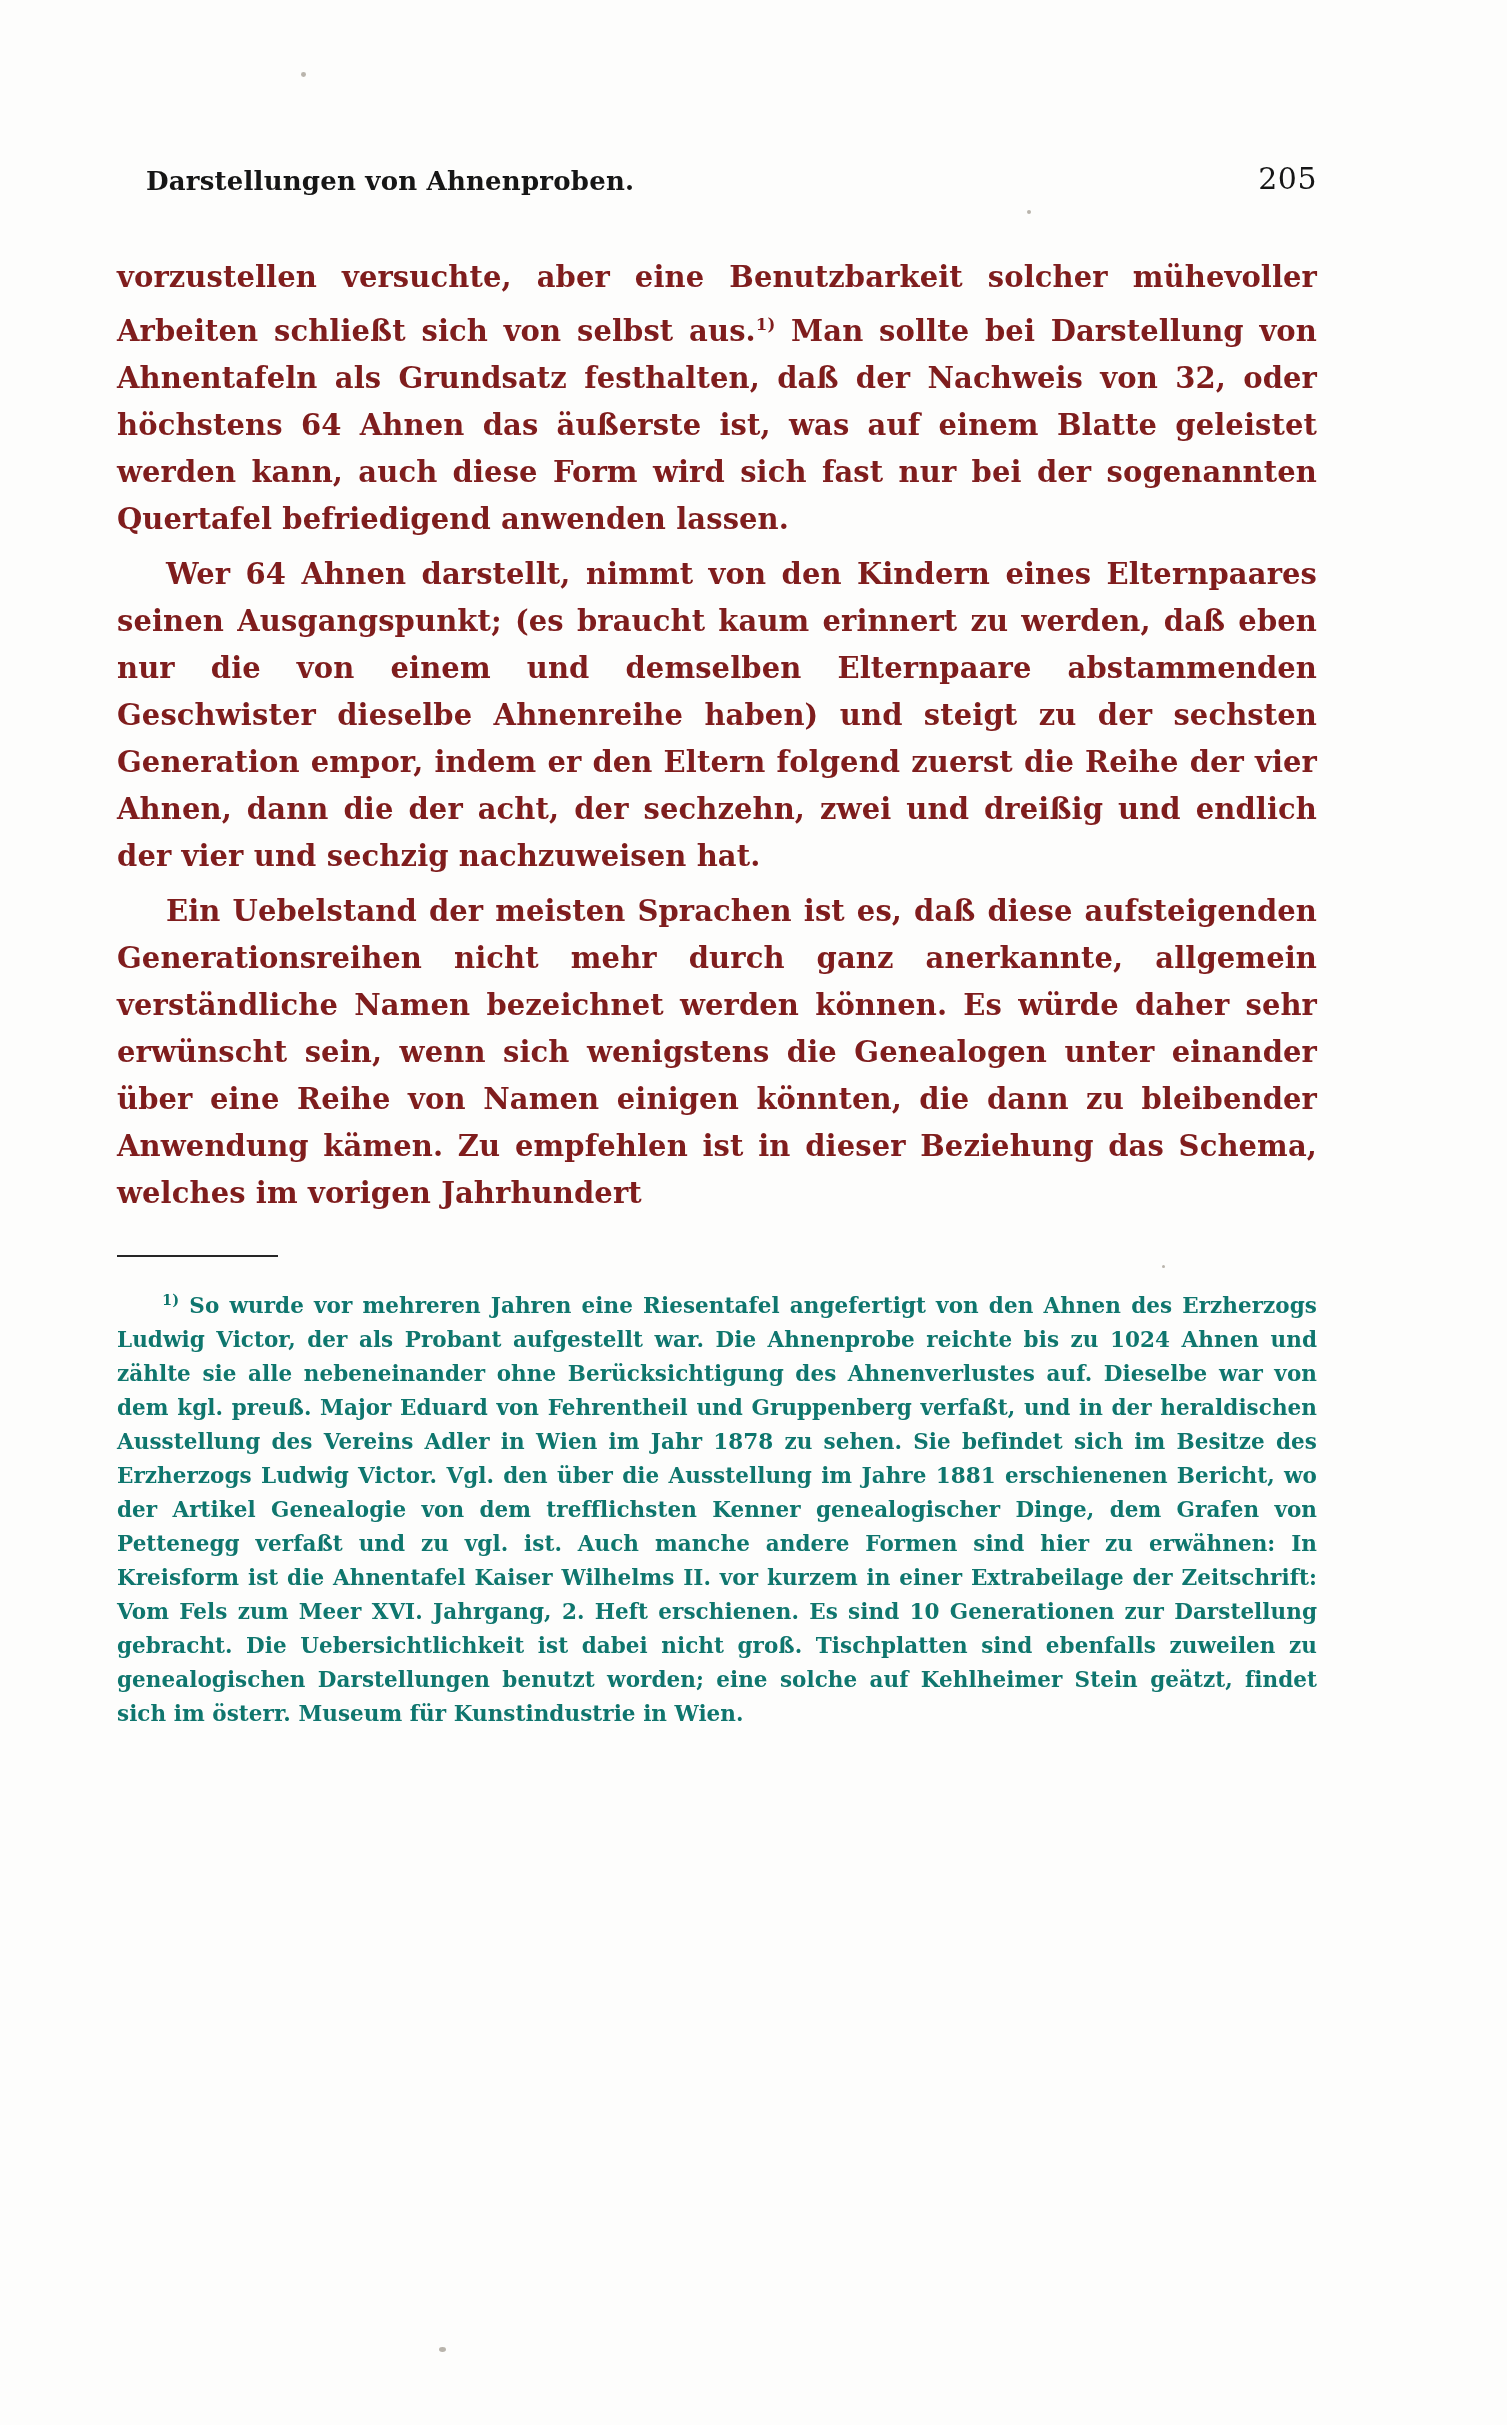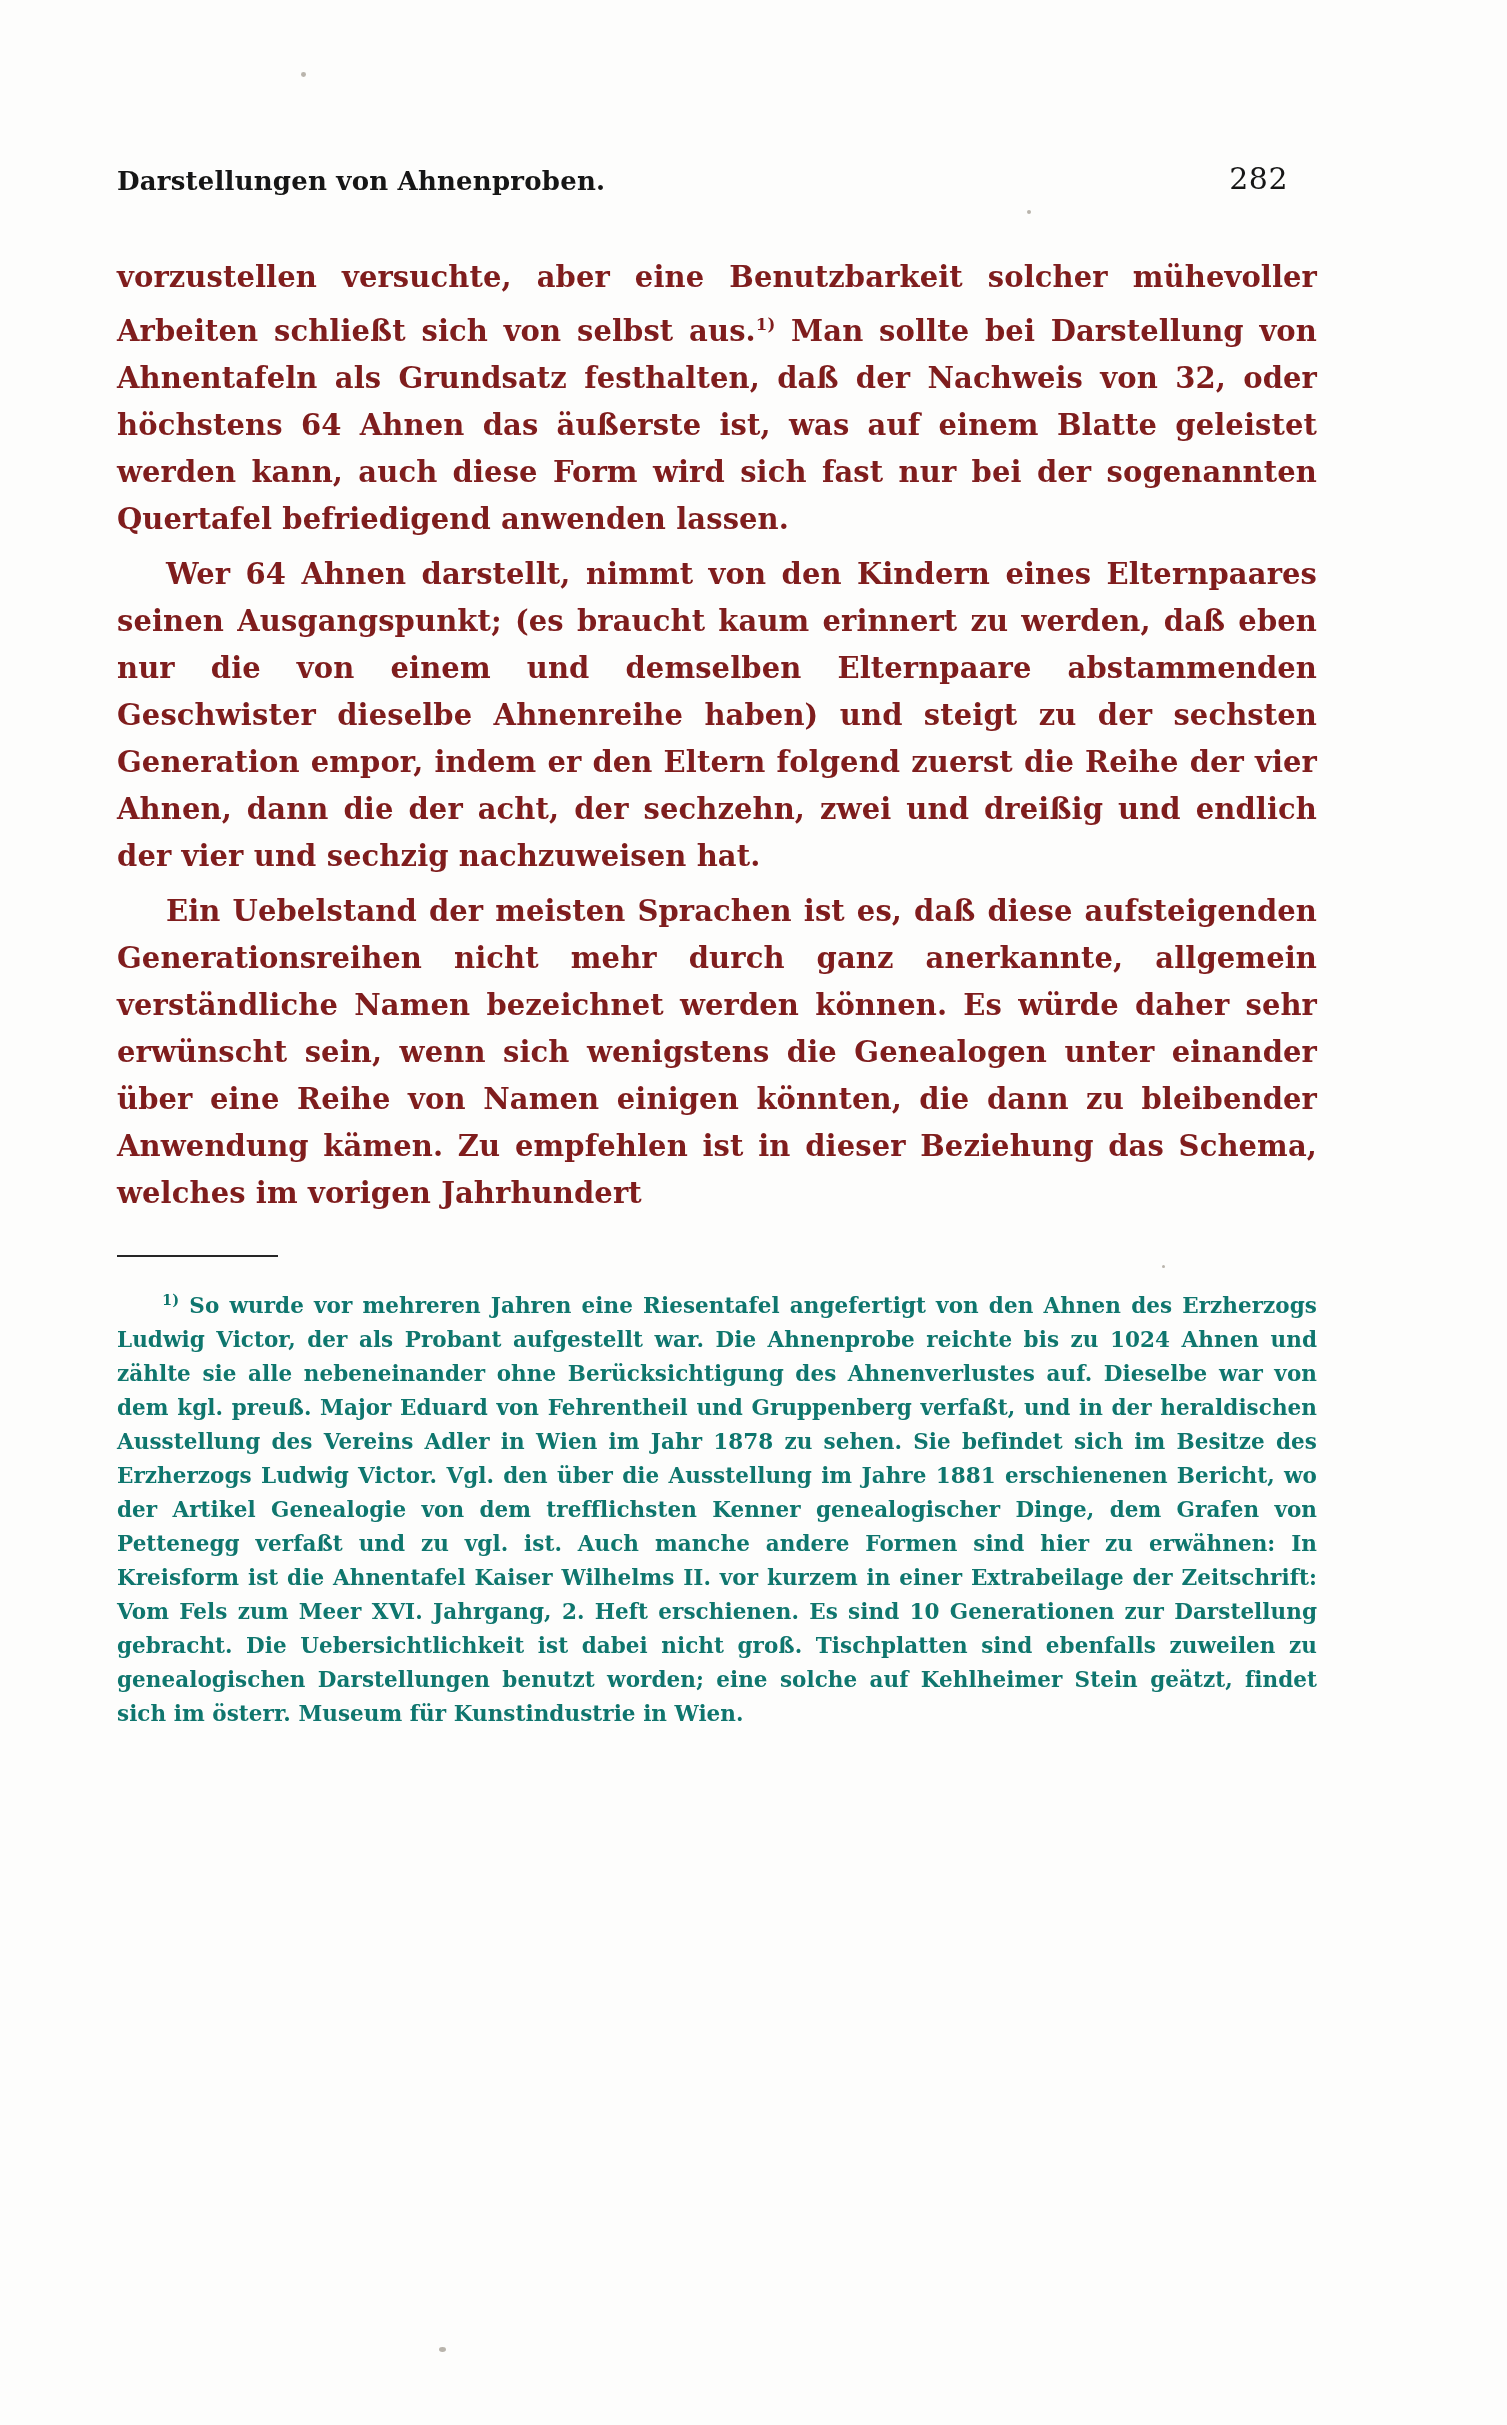--- a/index.html
+++ b/index.html
@@ -38,20 +38,21 @@
     left: 117px;
     top: 161px;
     width: 1273px;
   }
 
   .runhead {
     display: flex;
     align-items: flex-end;
     justify-content: space-between;
     width: 1171px;
+    margin-left: 29px;
     margin-bottom: 58px;
   }
   .runhead-title {
     font-family: "DejaVu Serif", serif;
     font-size: 26px;
     font-weight: 700;
     letter-spacing: 0.2px;
     color: #161616;
   }
   .runhead-page {
@@ -118,21 +119,21 @@
 
   <span class="speck s1"></span>
   <span class="speck s2"></span>
   <span class="speck s3"></span>
   <span class="speck s4"></span>
 
   <div class="content">
 
     <div class="runhead">
       <div class="runhead-title">Darstellungen von Ahnenproben.</div>
-      <div class="runhead-page">282</div>
+      <div class="runhead-page">205</div>
     </div>
 
     <div class="body-text">
 
       <p class="para"><span>vorzustellen versuchte, aber eine Benutzbarkeit solcher mühevoller Arbeiten schließt sich von selbst aus.</span><sup class="fn">1)</sup> <span>Man sollte bei Darstellung von Ahnentafeln als Grundsatz festhalten, daß der Nachweis von 32, oder höchstens 64 Ahnen das äußerste ist, was auf einem Blatte geleistet werden kann, auch diese Form wird sich fast nur bei der sogenannten Quertafel befriedigend anwenden lassen.</span></p>
 
       <p class="para indent">Wer 64 Ahnen darstellt, nimmt von den Kindern eines Elternpaares seinen Ausgangspunkt; (es braucht kaum erinnert zu werden, daß eben nur die von einem und demselben Elternpaare abstammenden Geschwister dieselbe Ahnenreihe haben) und steigt zu der sechsten Generation empor, indem er den Eltern folgend zuerst die Reihe der vier Ahnen, dann die der acht, der sechzehn, zwei und dreißig und endlich der vier und sechzig nachzuweisen hat.</p>
 
       <p class="para indent">Ein Uebelstand der meisten Sprachen ist es, daß diese aufsteigenden Generationsreihen nicht mehr durch ganz anerkannte, allgemein verständliche Namen bezeichnet werden können. Es würde daher sehr erwünscht sein, wenn sich wenigstens die Genealogen unter einander über eine Reihe von Namen einigen könnten, die dann zu bleibender Anwendung kämen. Zu empfehlen ist in dieser Beziehung das Schema, welches im vorigen Jahrhundert</p>
 

